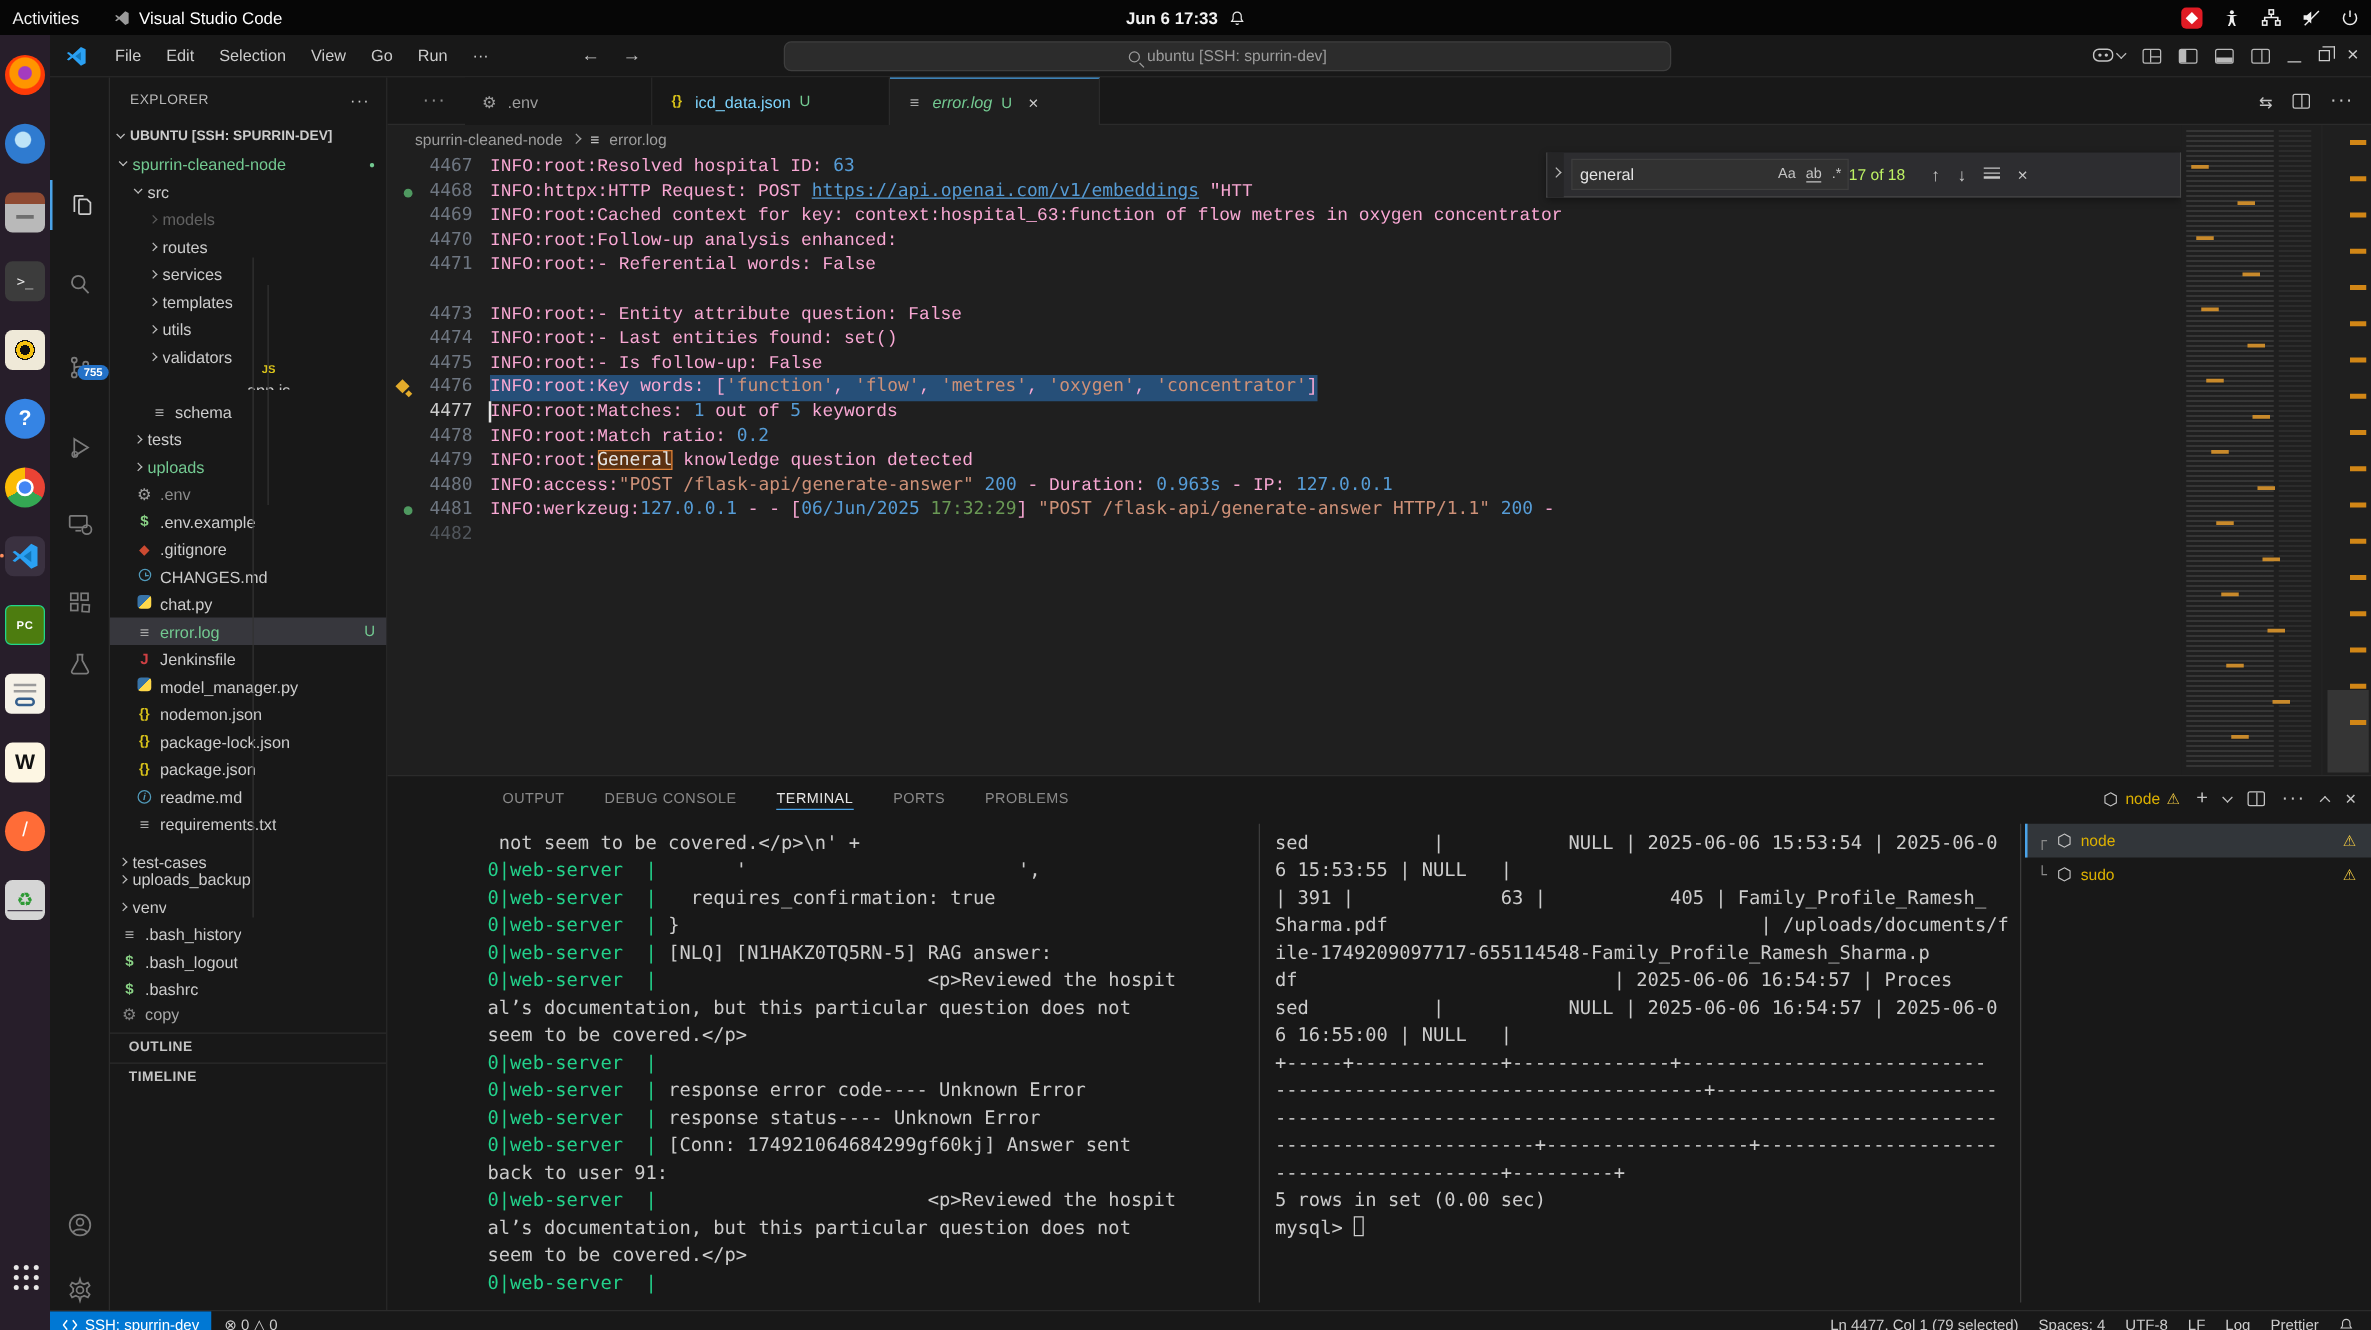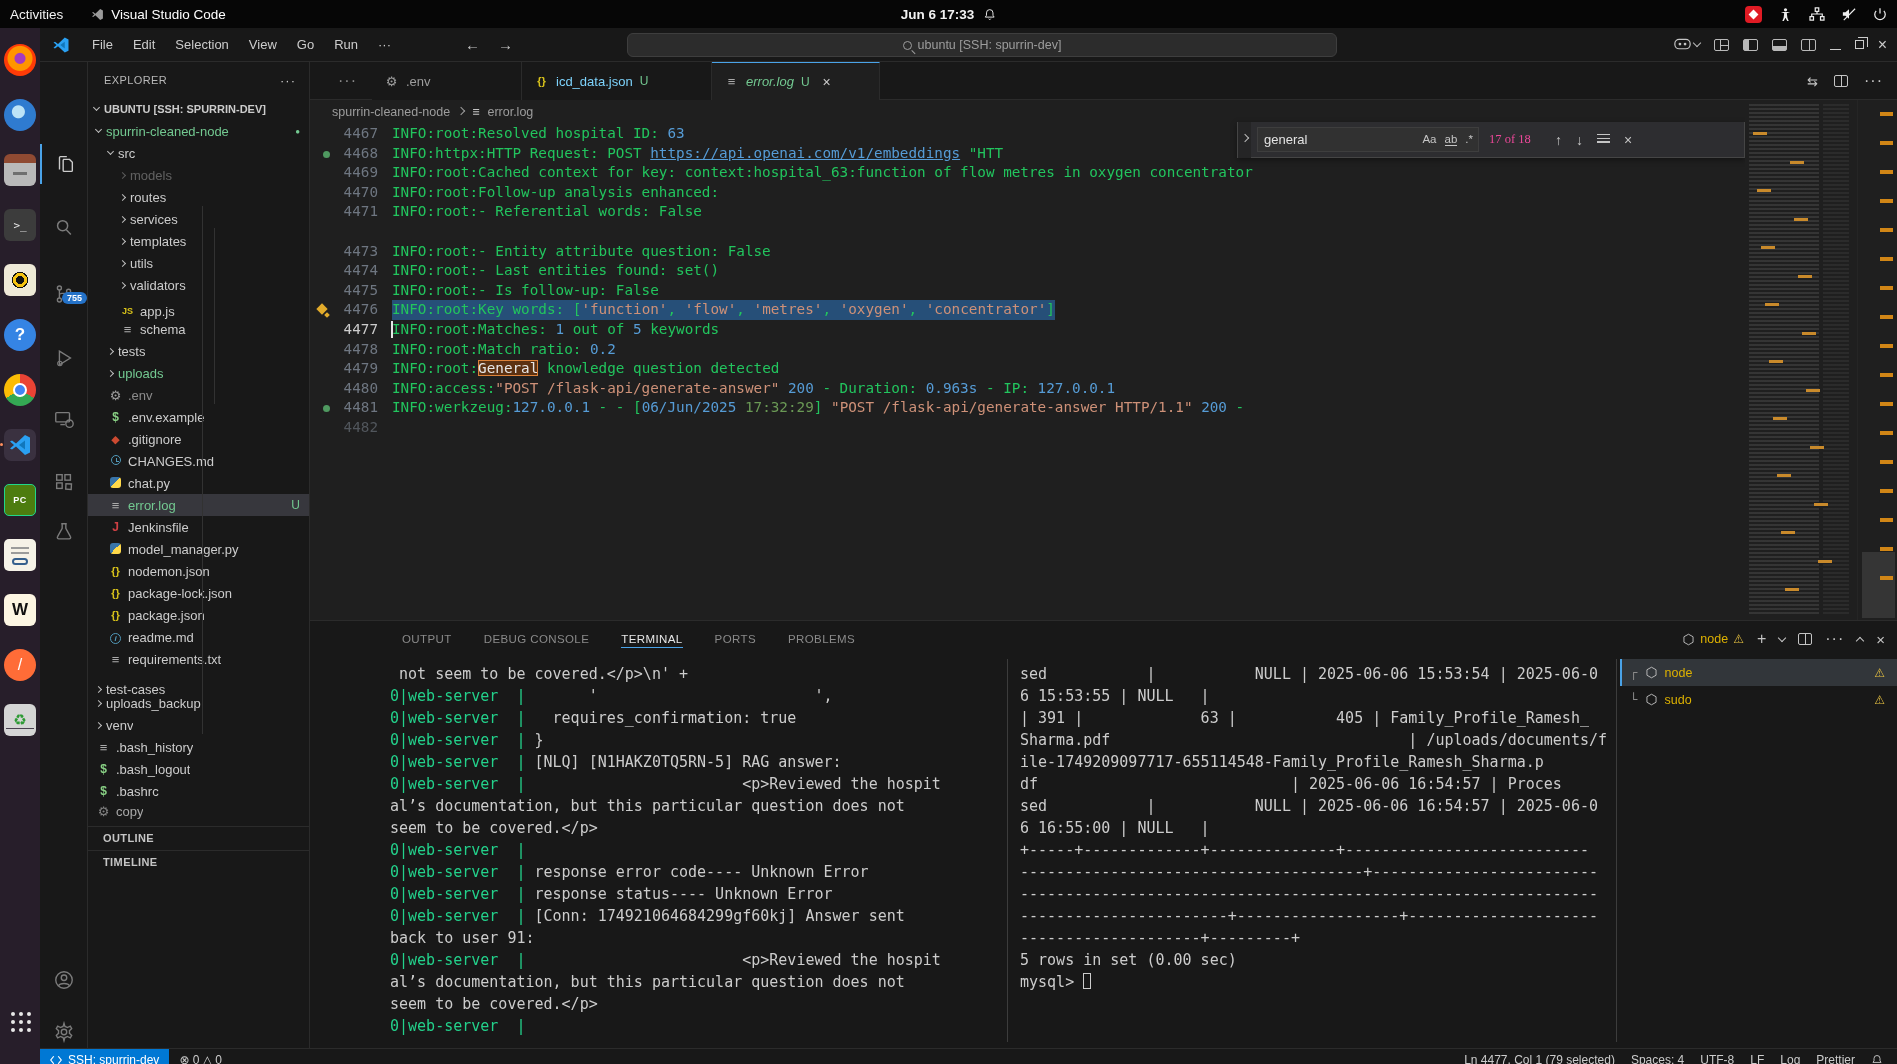--- a/index.html
+++ b/index.html
@@ -118,39 +118,39 @@
   #breadcrumb { left:310px; top:100px; width:1430px; height:24px; background:#1f1f1f; display:flex; align-items:center;
      gap:8px; padding-left:22px; font-size:12.5px; color:#9d9d9d;}
 
   
   #editor { left:310px; top:124px; width:1435px; height:496px; background:#1f1f1f; }
   .eline { position:absolute; left:0; width:1435px; height:19.6px; font-size:14.3px; line-height:19.6px; white-space:pre;}
   .eline .lnum { position:absolute; left:24px; width:44px; text-align:right; color:#6e7681; font-family:"DejaVu Sans Mono",monospace;}
   .eline .lnum.cur { color:#cccccc; } .eline .lnum.dim2 { color:#51565c; }
   .eline .code { position:absolute; left:82px; font-family:"DejaVu Sans Mono",monospace; }
   .eline .code.sel { background:#264f78; }
-  .seg-p { color:#22c55e; } .seg-b { color:#569cd6; } .seg-s { color:#ce9178; } .seg-g { color:#6a9955; }
+  .seg-p { color:#f9a8d4;font-family:Liberation Mono, monospace; } .seg-b { color:#569cd6; } .seg-s { color:#ce9178; } .seg-g { color:#6a9955; }
   .seg-u { color:#569cd6; text-decoration:underline; }
   .seg-m { background:#5c3111; box-shadow:0 0 0 1px #dd8239 inset; color:#e7e7e7; }
   .cursor { position:absolute; left:81px; top:1px; width:1.6px; height:17px; background:#e6e6e6; }
   .gut-dot { position:absolute; left:13px; top:7px; width:7px; height:7px; border-radius:50%; background:#4f9960;}
   .sparkle { position:absolute; left:6px; top:4px; width:16px; height:16px;}
   .sparkle i { position:absolute; background:#e2ab2b; transform:rotate(45deg); display:block;}
   .sparkle .s1 { width:8px; height:8px; left:2px; top:1px; }
   .sparkle .s2 { width:4px; height:4px; left:9px; top:9px; }
 
   
   #findwidget { left:1237px; top:122px; width:508px; height:36px; background:#2d2d30; border:1px solid #454545;
      border-top:none; display:flex; align-items:center; font-size:12.5px; box-shadow:0 2px 6px rgba(0,0,0,.4);}
   #findwidget .grip { width:13px; height:36px; background:#252526; display:flex; align-items:center; justify-content:center;}
   .find-input { margin-left:6px; width:222px; height:25px; background:#313131; border:1px solid #3e3e3e; color:#e3e3e3;
      font-size:13px; padding:0 6px; display:flex; align-items:center; position:relative; font-family:"Liberation Sans",sans-serif;}
   .find-opts { position:absolute; right:5px; display:flex; gap:8px; color:#c5c5c5; font-size:11.5px;}
   .find-opts .wb { border-bottom:1px solid #c5c5c5; }
-  .find-count { margin-left:10px; color:#ec4899; width:58px;font-family:Liberation Serif, serif;}
+  .find-count { color:#bef264; width:58px;}
   .find-btns { display:flex; gap:14px; margin-left:8px; font-size:14px; color:#c5c5c5;}
   .sel-lines { display:inline-block; width:13px; }
   .sel-lines i { display:block; height:1.4px; background:#c5c5c5; margin:2.4px 0;}
 
   
   #minimap { left:1745px; top:100px; width:112px; height:520px; background:#1f1f1f; }
   #minimap .mm-col { position:absolute; top:4px; bottom:4px; background:repeating-linear-gradient(180deg,#3a3a3a 0 2px, transparent 2px 4px); opacity:.8;}
   .mm-mark { position:absolute; height:3px; background:#c98a2b; }
   #ruler { left:1857px; top:100px; width:40px; height:520px; background:#1f1f1f; border-left:1px solid #252525;}
   .rl-mark { position:absolute; left:22px; width:13px; height:3.5px; background:#d18616; }
@@ -420,21 +420,21 @@
           <span class="lbl">templates</span>
         </div>
         <div class="tree-row" style="top: 190px; padding-left: 32px;">
           <span class="chev c"></span>
           <span class="lbl">utils</span>
         </div>
         <div class="tree-row" style="top: 212px; padding-left: 32px;">
           <span class="chev c"></span>
           <span class="lbl">validators</span>
         </div>
-        <div class="tree-row" style="top: 238px; padding-left: 32px;">
+        <div class="tree-row" style="top: 228px; padding-left: 32px; flex-direction: column;">
           <span class="fileic" style="color: rgb(216, 194, 26); font-size: 9px; font-weight: bold;">JS</span>
           <span class="lbl">app.js</span>
         </div>
         <div class="tree-row" style="top: 256px; padding-left: 32px;">
           <span class="fileic" style="color: rgb(170, 170, 170); font-size: 13px;">≡</span>
           <span class="lbl">schema</span>
         </div>
         <div class="tree-row" style="top: 278px; padding-left: 20px;">
           <span class="chev c"></span>
           <span class="lbl">tests</span>

